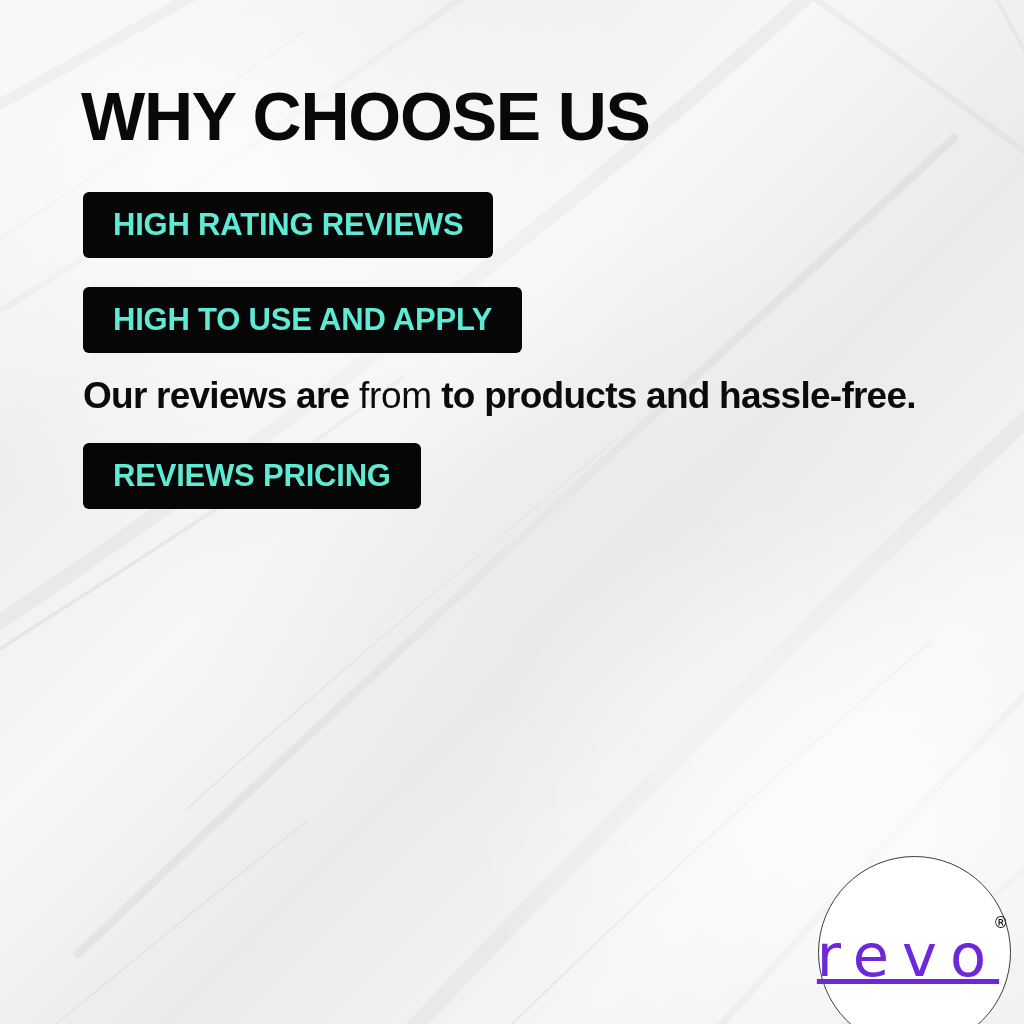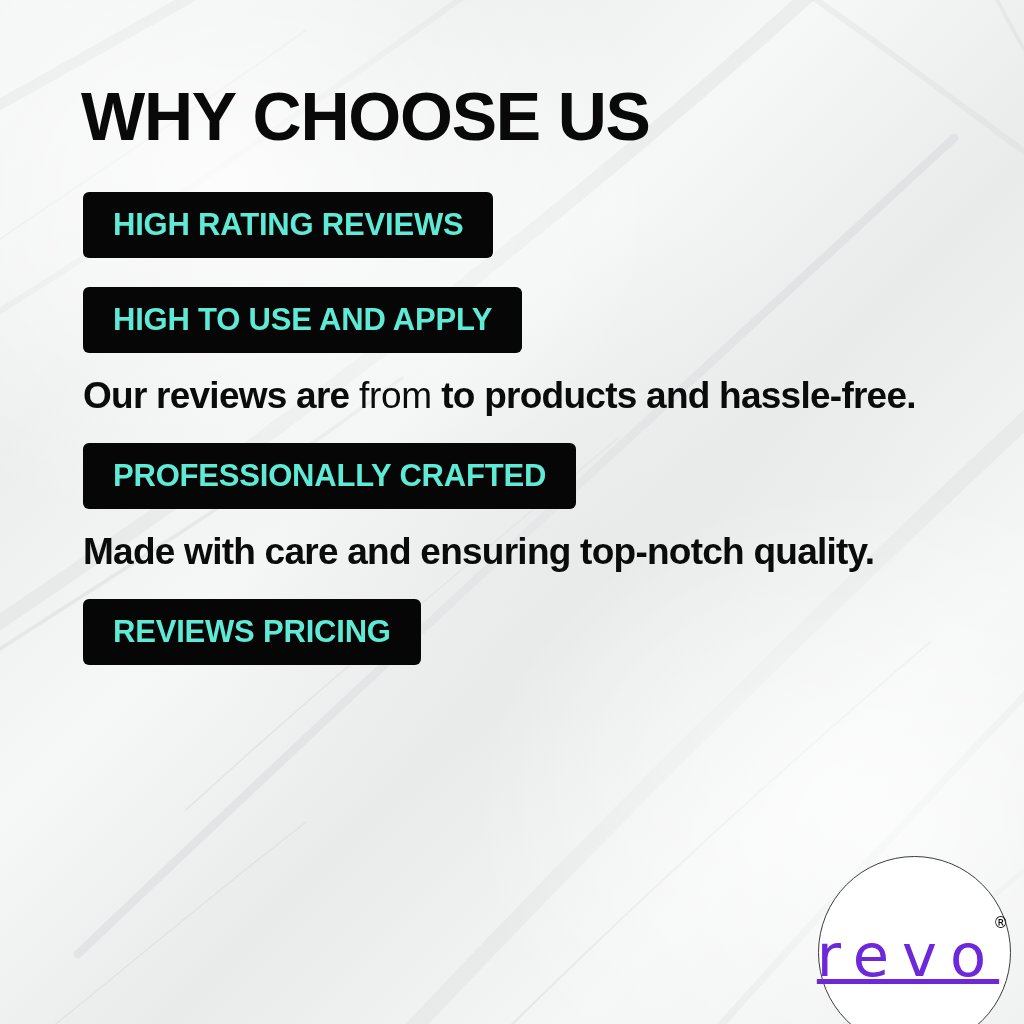--- a/index.html
+++ b/index.html
@@ -180,26 +180,20 @@
         <div class="badge">HIGH RATING REVIEWS</div>
       </div>
 
       <div class="feature">
         <div class="badge">HIGH TO USE AND APPLY</div>
         <div class="feature-desc">
           <span>Our reviews are </span><span class="light">from</span><span> to products and hassle-free.</span>
         </div>
       </div>
 
-      <div class="feature">
-        <div class="badge">PROFESSIONALLY CRAFTED</div>
-        <div class="feature-desc">
-          <span>Made with care and ensuring top-notch quality.</span>
-        </div>
-      </div>
 
       <div class="feature">
         <div class="badge">REVIEWS PRICING</div>
       </div>
 
     </div>
 
     <div class="logo">
       <div class="logo-inner">
         <span class="logo-word">revo</span>

